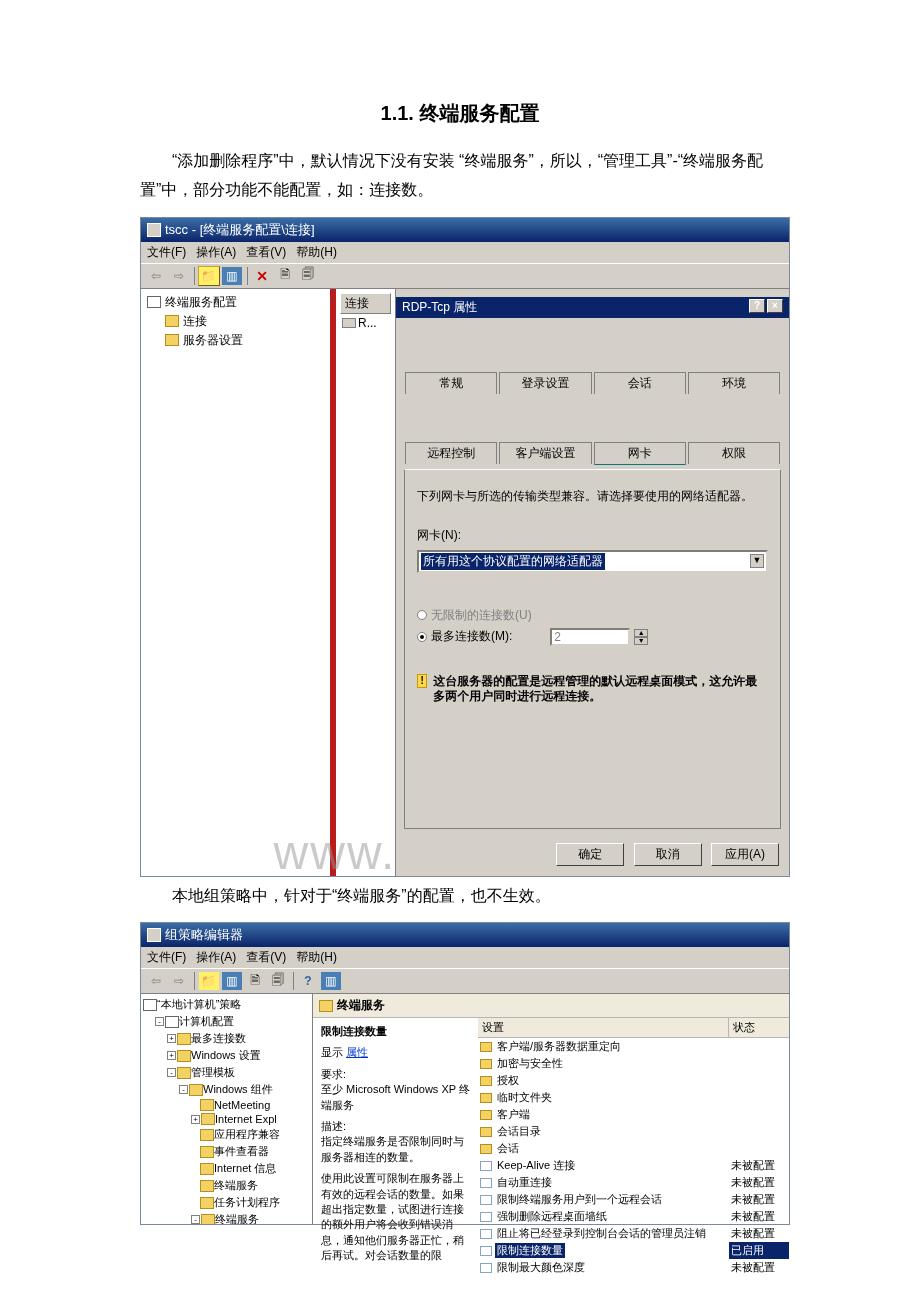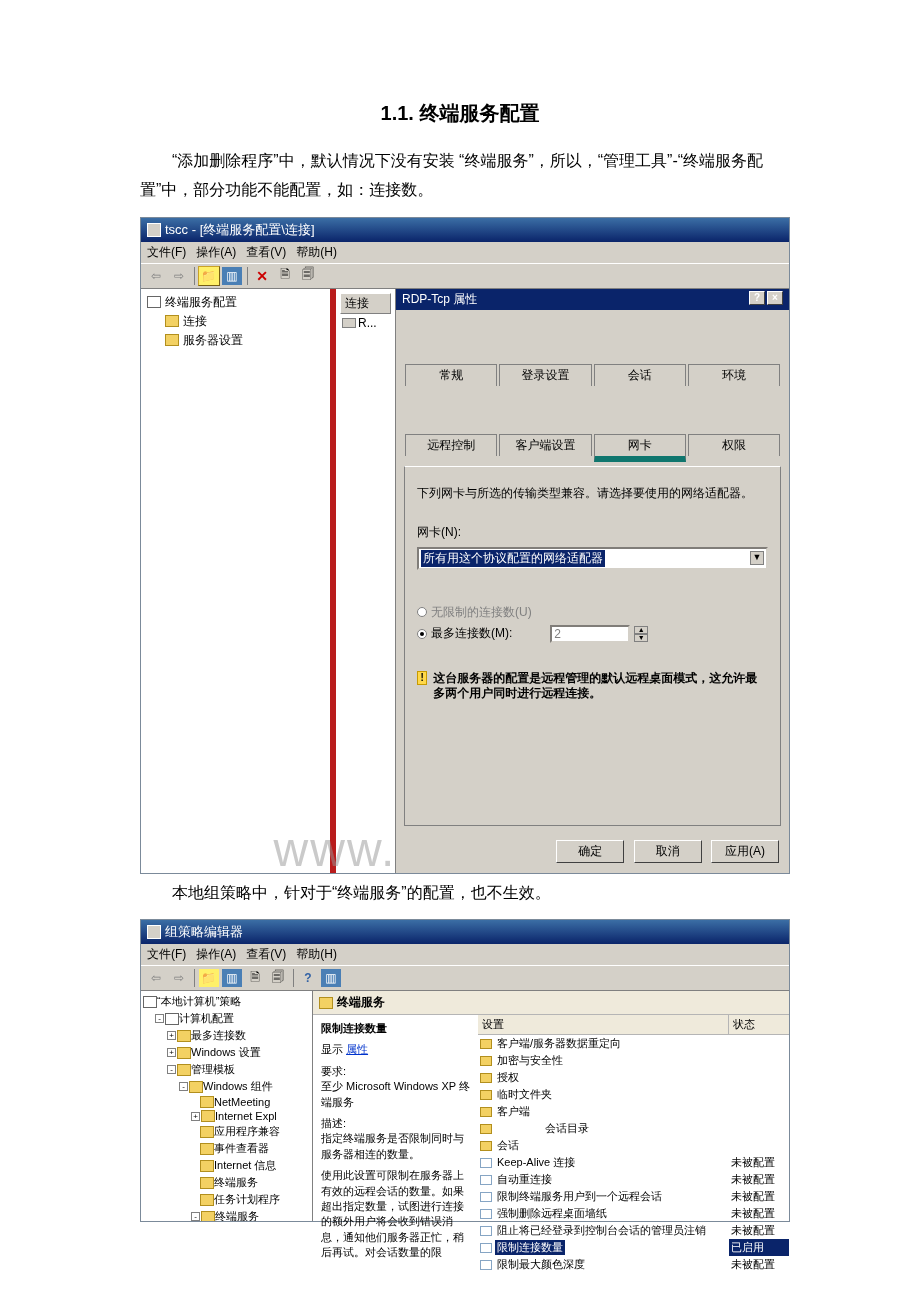--- a/index.html
+++ b/index.html
@@ -106,34 +106,35 @@
       background: #d4d0c8;
       position: relative;
     }
     .dlg-title {
       background: #0a246a;
       color:#fff;
       padding: 2px 6px;
       font-size:12px;
       display:flex;
       justify-content: space-between;
+      margin-top: 8px;
     }
     .dlg-close-btns { display:flex; gap:2px; }
     .dlg-cb { width:16px; height:14px; background:#d4d0c8; border:1px solid #fff; border-right-color:#404040; border-bottom-color:#404040; font-size:10px; text-align:center; font-weight:bold;}
     .tabrow { display:flex; padding: 6px 8px 0 8px; gap:0;margin-top:48px;}
     .tabcol { flex:1; text-align:center; }
     .tab {
       display:block;
       border:1px solid #808080;
       border-bottom:none;
       background:#d4d0c8;
       padding: 2px 4px;
       margin: 0 1px;
     }
-    .tab.front { background:#d4d0c8; border-bottom:6px solid #0f766e; z-index:2; position:relative;}
+    .tab.front { background:#d4d0c8; border-bottom:1px solid #0f766e; z-index:2; position:relative;}
     .tabpage {
       margin: 4px 8px 8px 8px;
       padding: 12px 12px;
       border:1px solid #808080;
       border-top: 1px solid #fff;
       min-height: 360px;
     }
     .form-label { margin: 6px 0;}
     .select {
       width: 100%;
@@ -504,21 +505,21 @@
                 <div class="row">
                   <div class="c1">
                     <span class="yf"></span>
                     <span class="" style="padding:0 2px;">客户端</span>
                   </div>
                   <div class="c2"></div>
                 </div>
                 <div class="row">
                   <div class="c1">
                     <span class="yf"></span>
-                    <span class="" style="padding:0 2px;margin-left:48px;">会话目录</span>
+                    <span class="" style="padding:0 2px;">会话目录</span>
                   </div>
                   <div class="c2"></div>
                 </div>
                 <div class="row">
                   <div class="c1">
                     <span class="yf"></span>
                     <span class="" style="padding:0 2px;">会话</span>
                   </div>
                   <div class="c2"></div>
                 </div>

